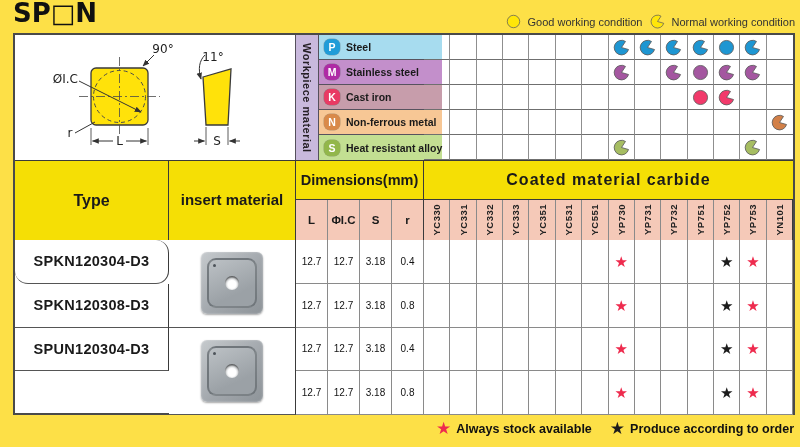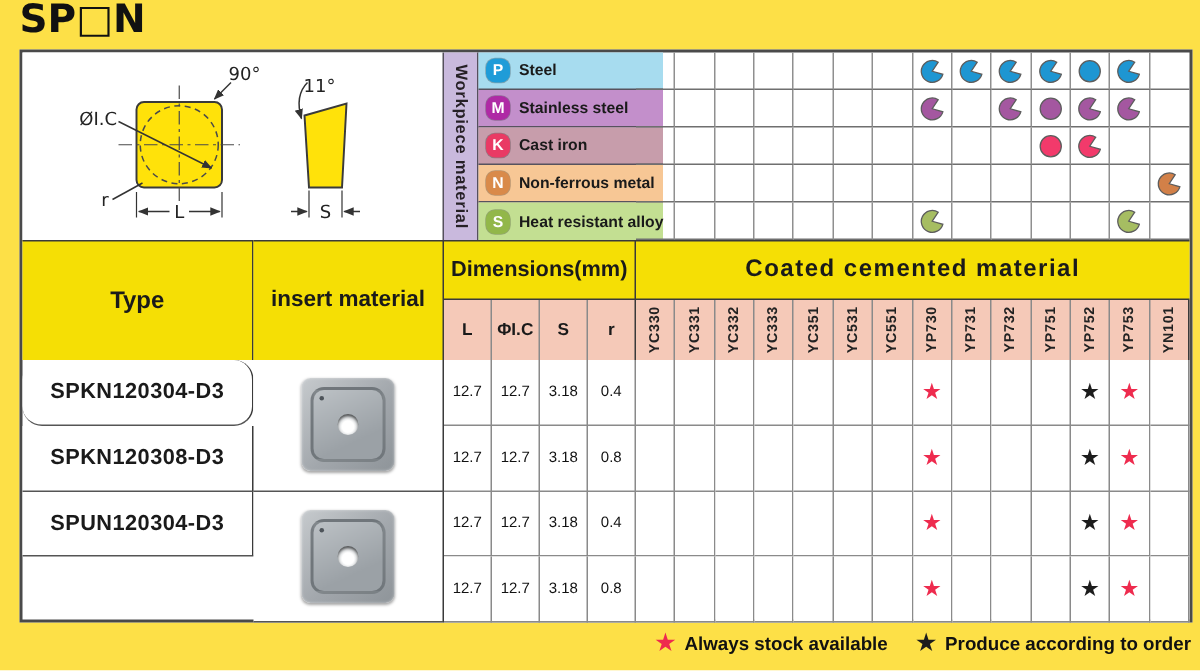--- a/index.html
+++ b/index.html
@@ -78,20 +78,34 @@
   .bottom-legend .star{font-size:17px;}
   svg text{font-family:"DejaVu Sans",sans-serif;}
 </style>
 </head>
 <body>
 
 <div class="page">
 
   <div class="title">SP□N</div>
 
+  <div class="top-legend">
+    <span class="licon" id="legend-good-icon">
+        <svg viewBox="0 0 20 20" class="licon-svg" style="width: 15px; height: 15px;">
+          <circle cx="10" cy="10" r="8.3" fill="#ffe609" stroke="#5d5d5d" stroke-width="1"></circle>
+        </svg>
+      </span>
+    <span>Good working condition</span>
+    <span class="licon" id="legend-normal-icon">
+        <svg viewBox="0 0 20 20" class="licon-svg" style="width: 15px; height: 15px;">
+          <path d="M10,10 L18.3,12.4 A8.6,8.6 0 1 1 14.7,2.9 Z" fill="#ffe609" stroke="#5d5d5d" stroke-width="1"></path>
+        </svg>
+      </span>
+    <span>Normal working condition</span>
+  </div>
 
   <div class="main-table">
 
     <div class="drawing-panel">
       <svg width="280" height="123" viewBox="0 0 280 123">
         <defs>
           <marker id="arr" viewBox="0 0 10 10" refX="9" refY="5" markerWidth="7" markerHeight="7" orient="auto-start-reverse">
             <path d="M0,1 L10,5 L0,9 Z" fill="#333"></path>
           </marker>
         </defs>
@@ -287,21 +301,21 @@
           <svg viewBox="0 0 20 20" class="cond-icon">
             <path d="M10,10 L18.3,12.4 A8.6,8.6 0 1 1 14.7,2.9 Z" fill="#a6bd62" stroke="#5d5d5d" stroke-width="1"></path>
           </svg>
         </div>
         <div class="cg-cell"></div>
       </div>
 
     <div class="hdr yellow type-h" style="height:80px;">Type</div>
     <div class="hdr yellow pic-h" style="height:80px;">insert material</div>
     <div class="hdr yellow dims-h">Dimensions(mm)</div>
-    <div class="hdr yellow carbide-h">Coated cemented material</div>
+    <div class="hdr yellow carbide-h">Coated material carbide</div>
     <div class="dim-headers salmon" id="dim-headers">
         <div class="dh-cell">L</div>
         <div class="dh-cell">ΦI.C</div>
         <div class="dh-cell">S</div>
         <div class="dh-cell">r</div>
       </div>
     <div class="grade-headers salmon" id="grade-headers">
         <div class="gh-cell">
           <span class="vtext">YC330</span>
         </div>

